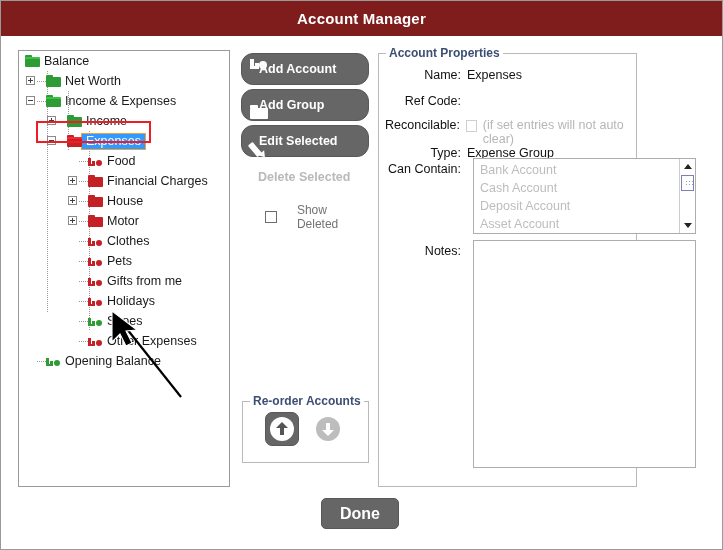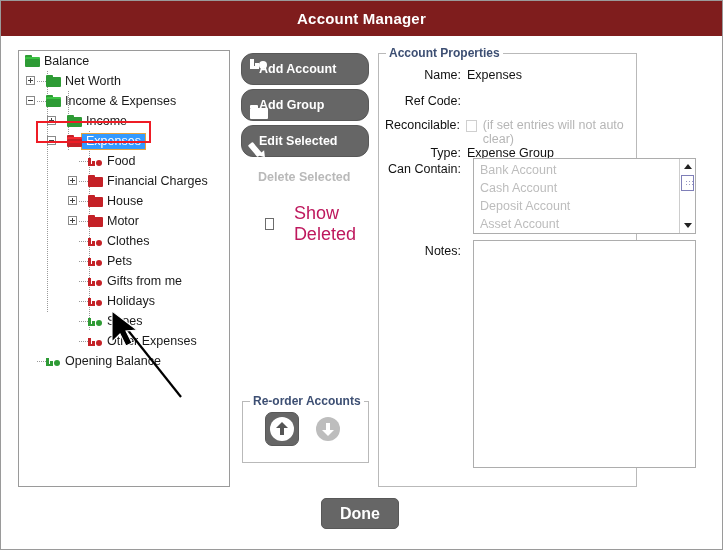--- a/index.html
+++ b/index.html
@@ -188,21 +188,21 @@
     content:""; position:absolute; left:3px; top:7.5px;
     width:11px; height:2.5px; background:#ffffff;
   }
   .xcirc::before { transform: rotate(45deg); }
   .xcirc::after  { transform: rotate(-45deg); }
 
   
   #show-deleted {
     display: flex; align-items: center;
     margin-left: 24px; margin-top: 10px;
-    font-size: 18px; color: #be185d; gap: 13px;
+    font-size: 12px; color: #737373; gap: 13px;
   }
   #show-deleted .cb {
     width: 12px; height: 12px; border: 1px solid #6c6c6c;
     background: #ffffff; margin-right: 7px;
   }
 
   
   .gbox {
     position: absolute;
     border: 1px solid #b9b9b9;

